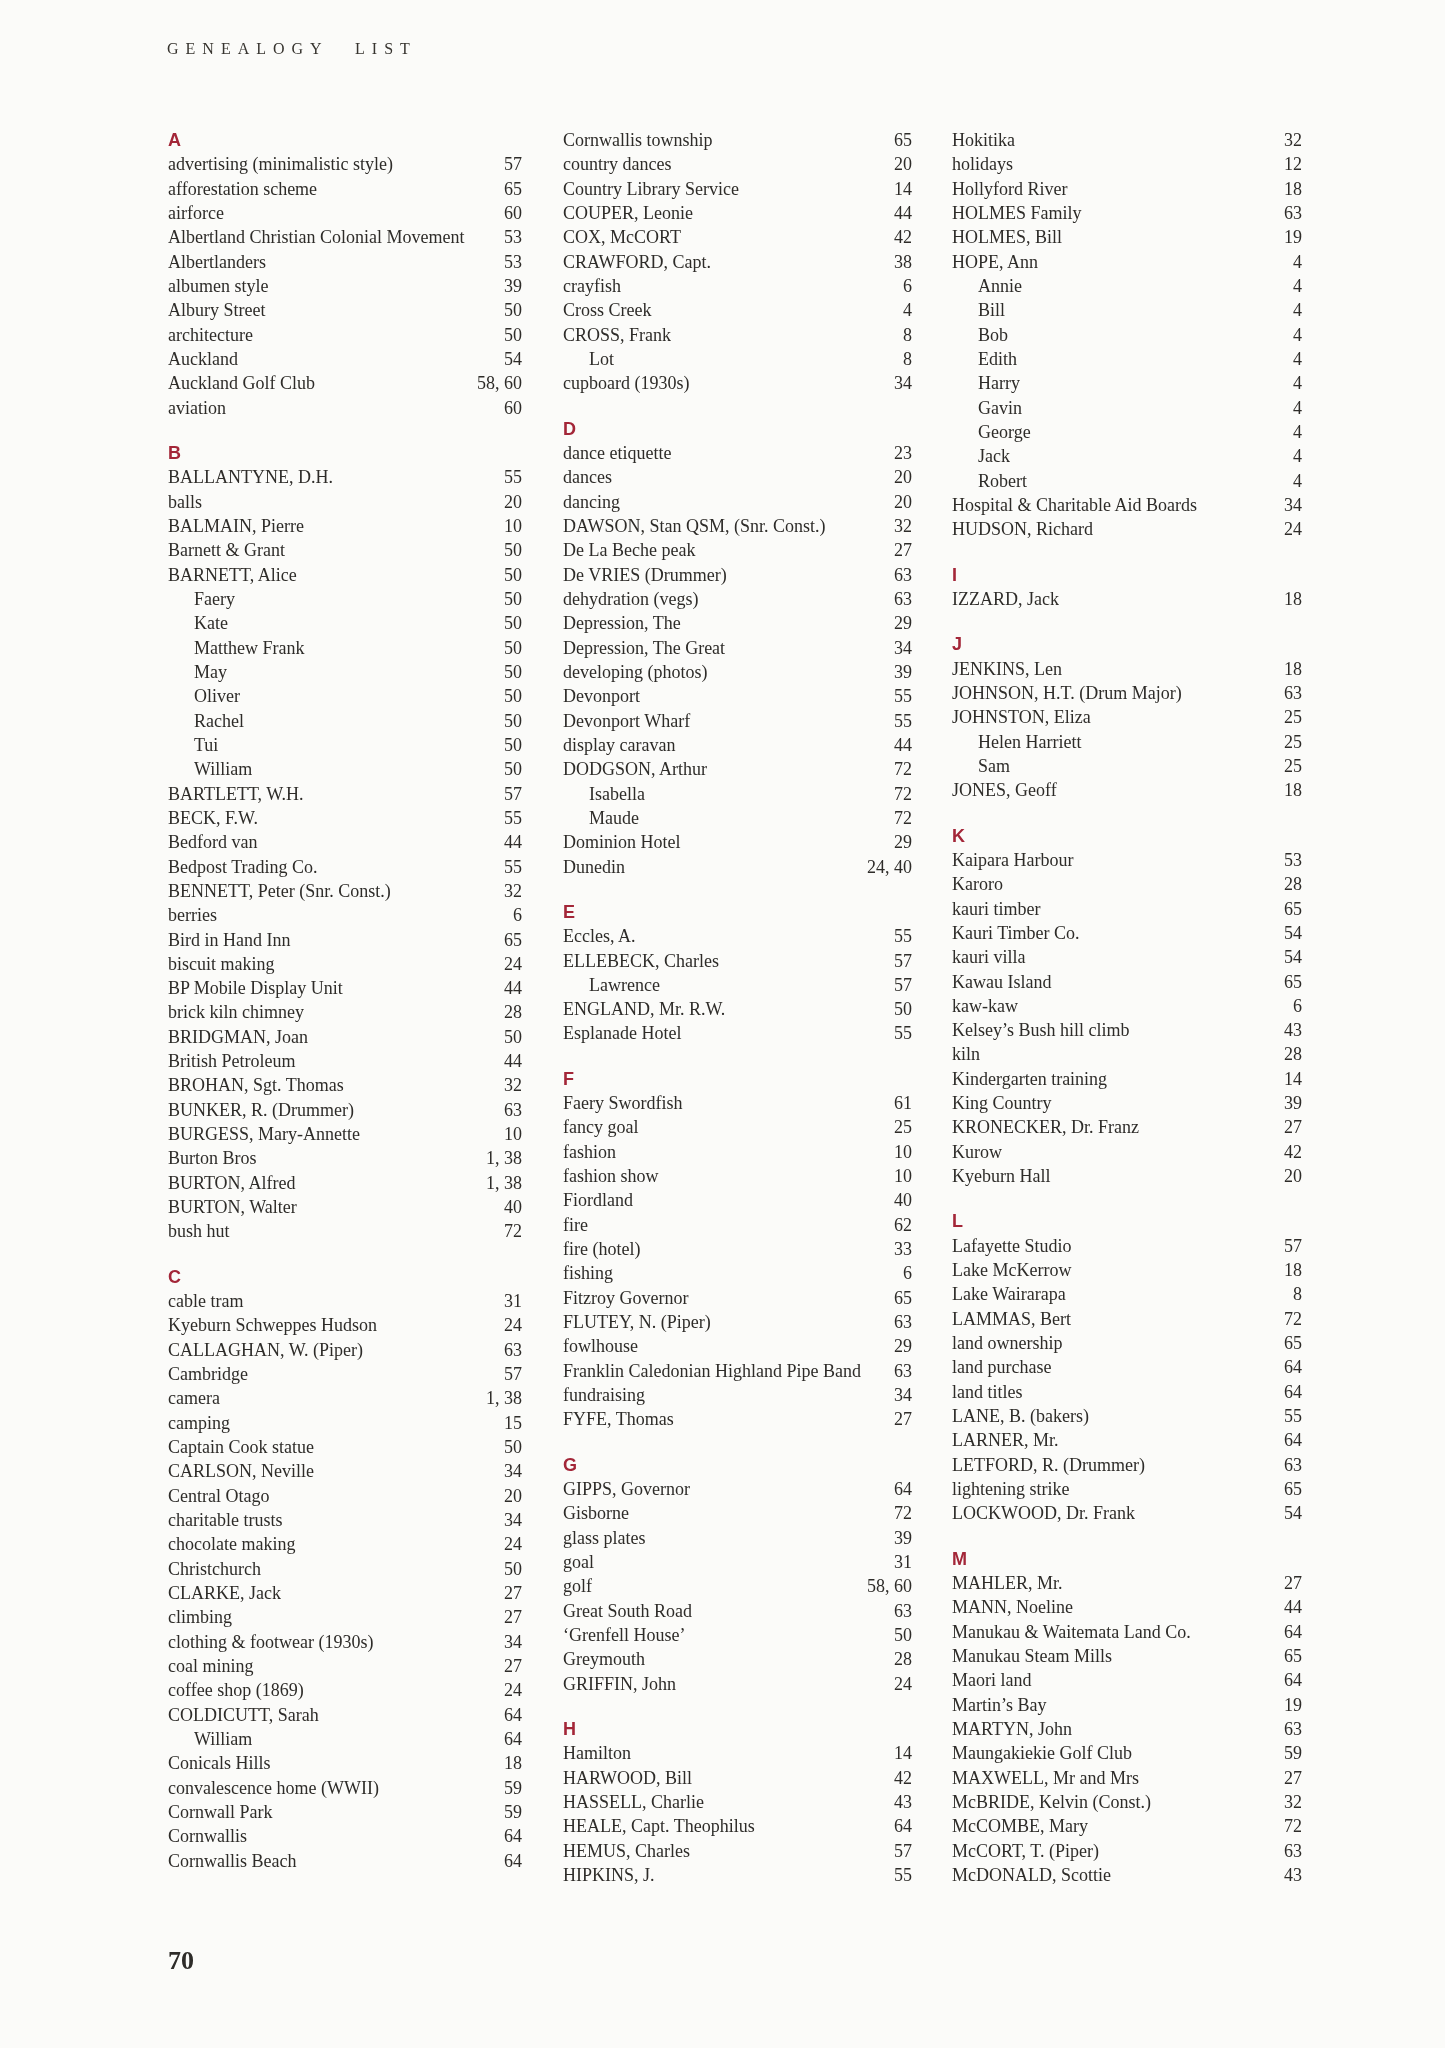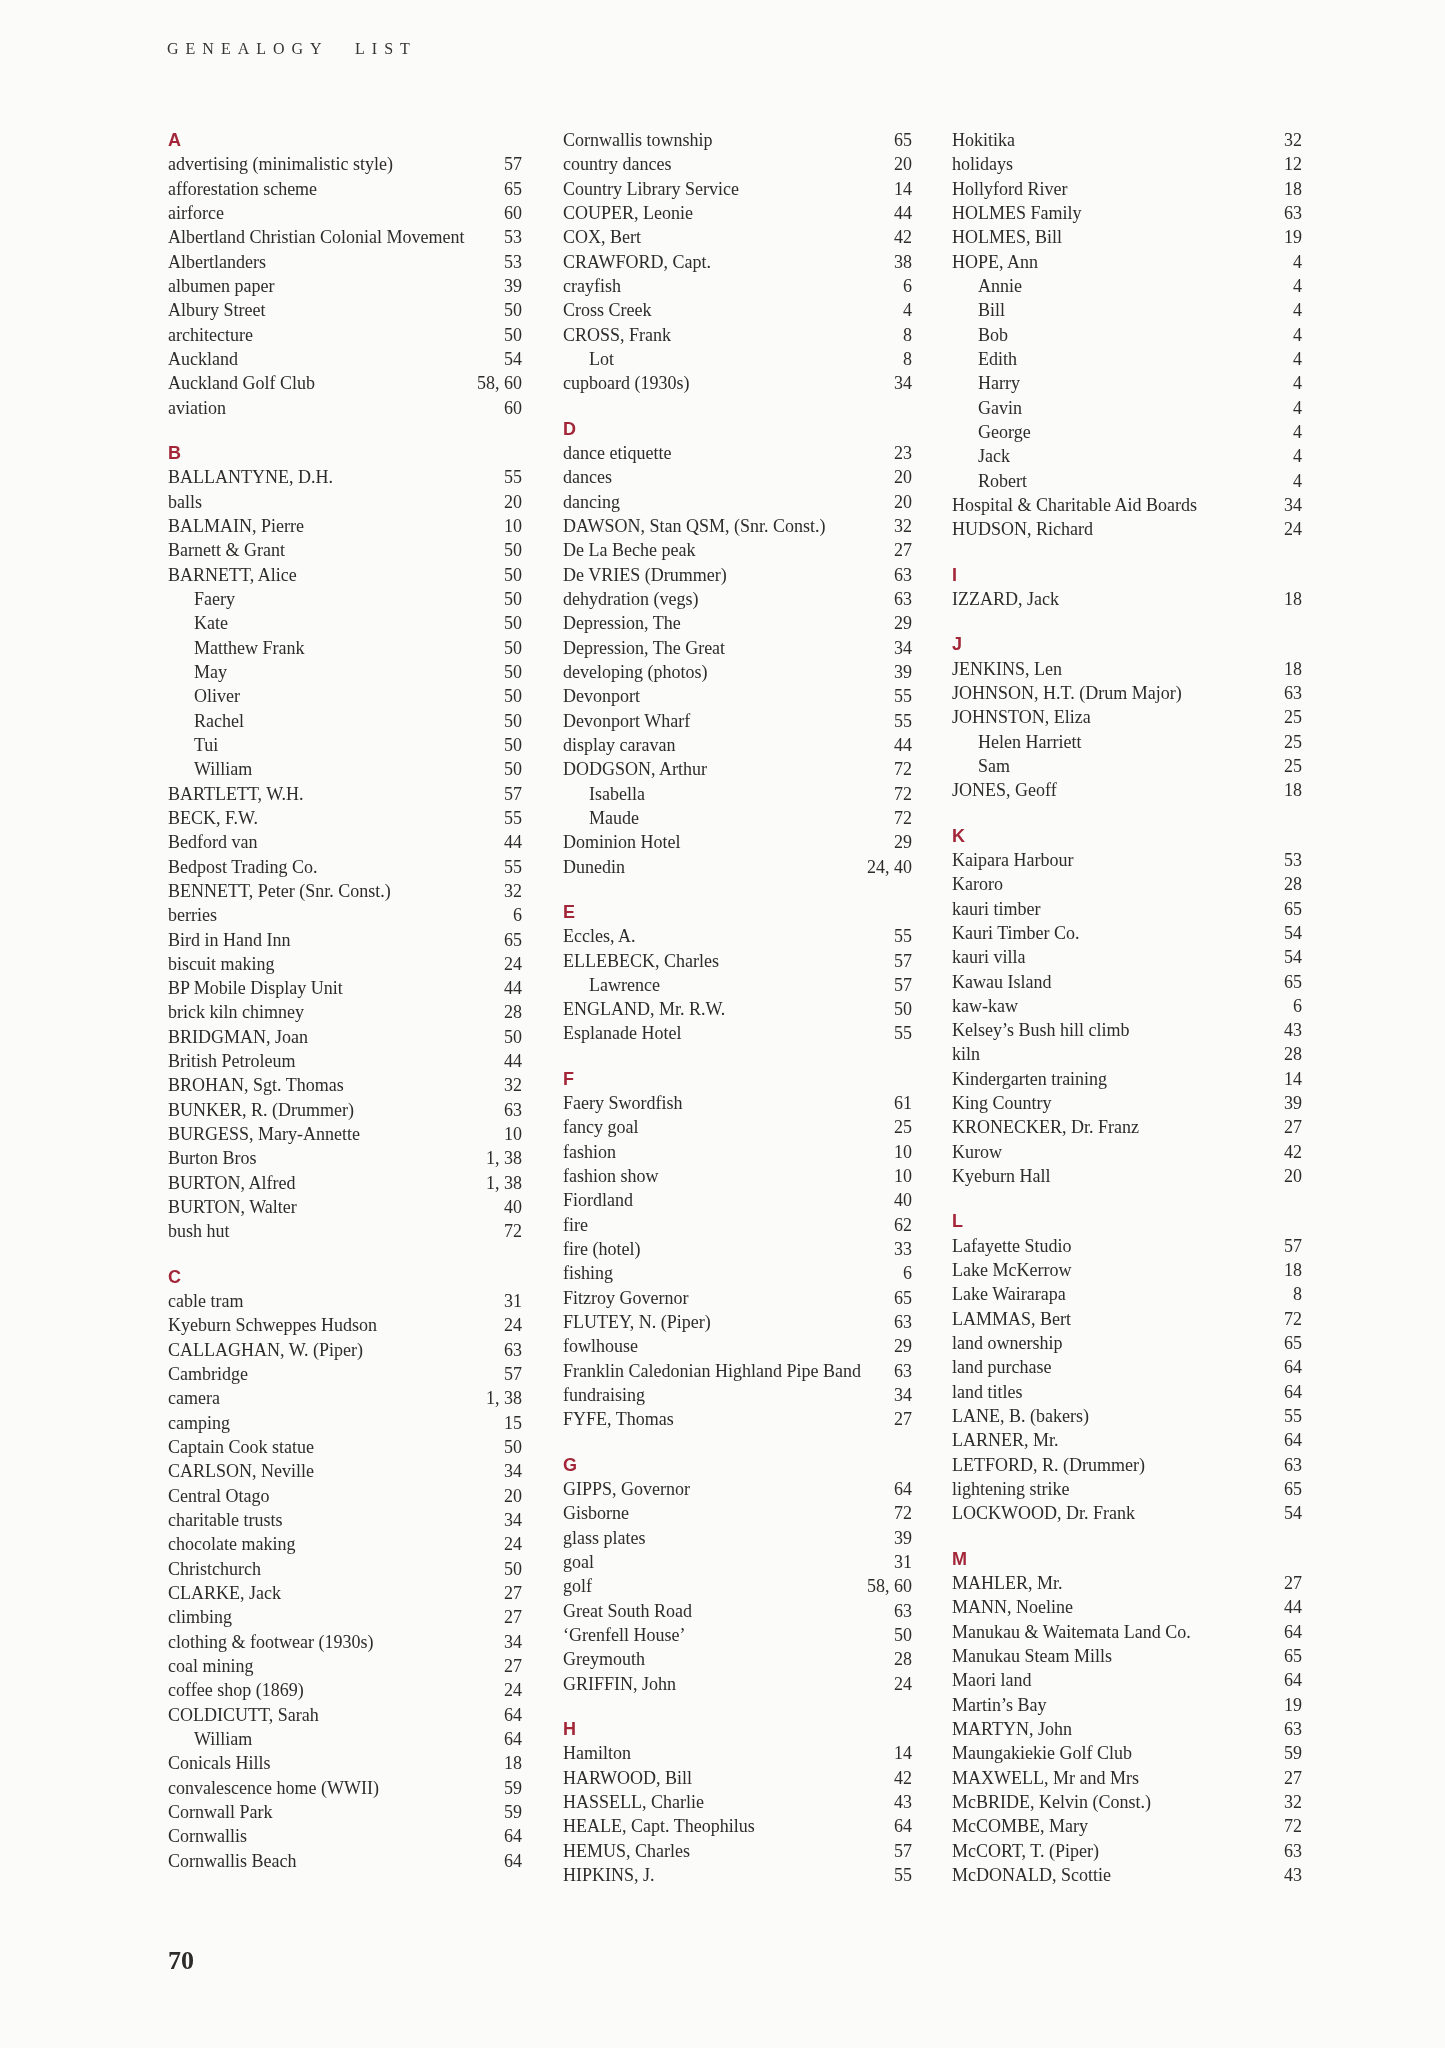--- a/index.html
+++ b/index.html
@@ -57,21 +57,21 @@
         </div>
         <div class="row">
           <span class="t">Albertland Christian Colonial Movement</span>
           <span class="p">53</span>
         </div>
         <div class="row">
           <span class="t">Albertlanders</span>
           <span class="p">53</span>
         </div>
         <div class="row">
-          <span class="t">albumen paper</span>
+          <span class="t">albumen style</span>
           <span class="p">39</span>
         </div>
         <div class="row">
           <span class="t">Albury Street</span>
           <span class="p">50</span>
         </div>
         <div class="row">
           <span class="t">architecture</span>
           <span class="p">50</span>
         </div>
@@ -331,21 +331,21 @@
         </div>
         <div class="row">
           <span class="t">Country Library Service</span>
           <span class="p">14</span>
         </div>
         <div class="row">
           <span class="t">COUPER, Leonie</span>
           <span class="p">44</span>
         </div>
         <div class="row">
-          <span class="t">COX, Bert</span>
+          <span class="t">COX, McCORT</span>
           <span class="p">42</span>
         </div>
         <div class="row">
           <span class="t">CRAWFORD, Capt.</span>
           <span class="p">38</span>
         </div>
         <div class="row">
           <span class="t">crayfish</span>
           <span class="p">6</span>
         </div>

